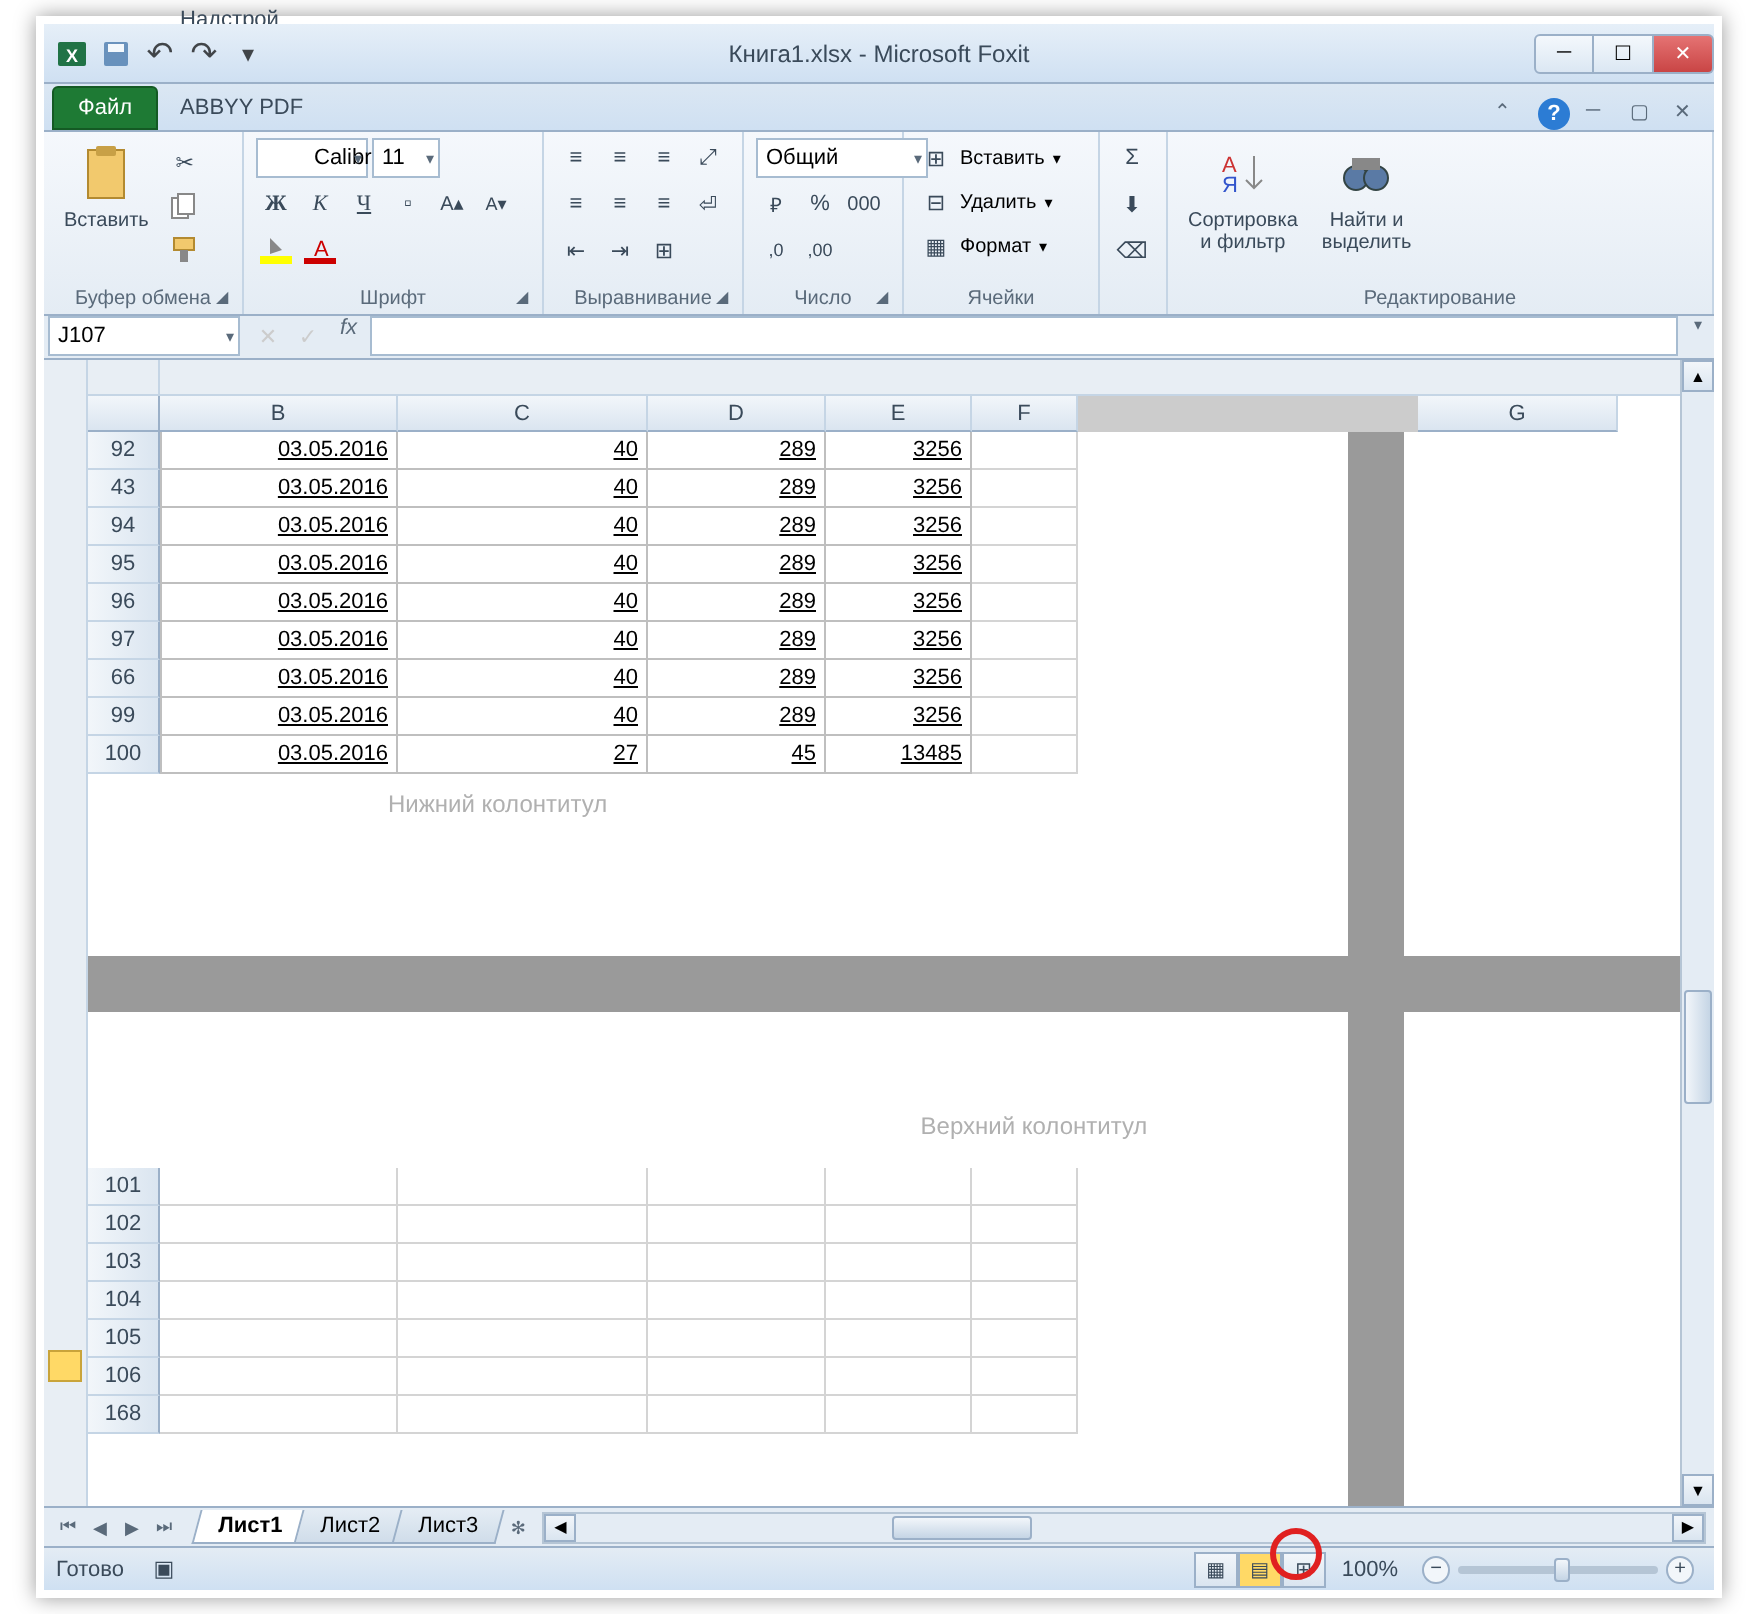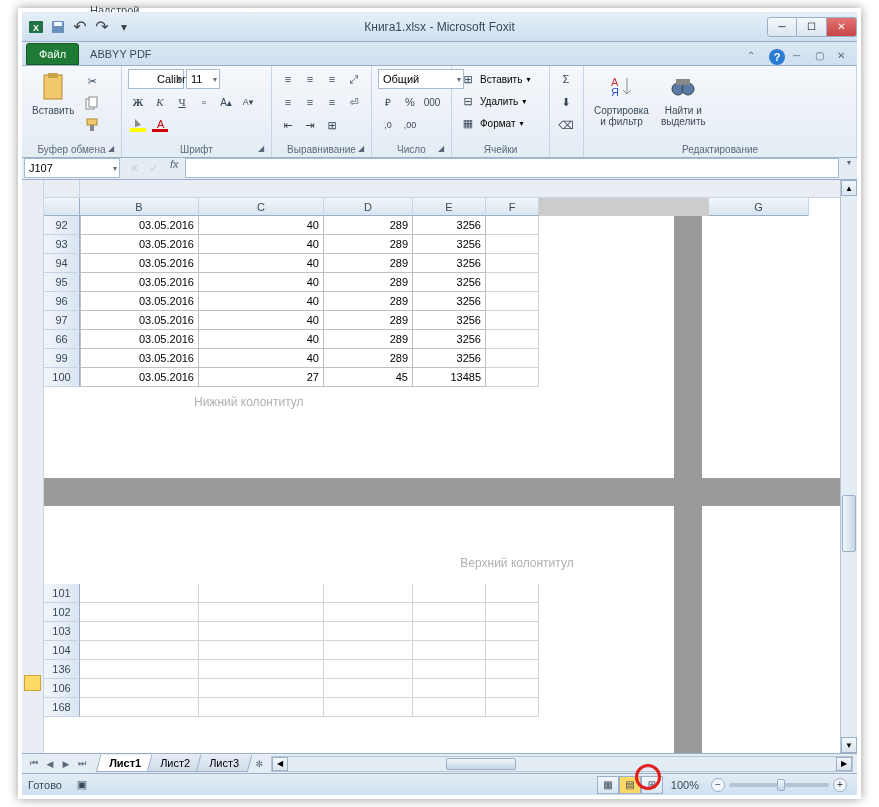--- a/index.html
+++ b/index.html
@@ -66,21 +66,21 @@
 
 
 .col-headers { height:18px; display:flex;}
 .corner { width:36px; background:linear-gradient(#f2f6fa,#dae5f0); border-right:1px solid #9bb0c8; border-bottom:1px solid #9bb0c8;}
 .col-h { background:linear-gradient(#f2f6fa,#dae5f0); border-right:1px solid #c5d5e5; border-bottom:1px solid #9bb0c8; font-size:11px; color:#3a4a5a; display:flex;align-items:center;justify-content:center;}
 
 
 .grid-body { flex:1; overflow:hidden; position:relative;}
 .row-h { width:36px; background:linear-gradient(90deg,#f2f6fa,#dae5f0); border-right:1px solid #9bb0c8; border-bottom:1px solid #c5d5e5; font-size:11px; color:#3a4a5a; display:flex;align-items:center;justify-content:center; height:19px;}
 .data-row { display:flex; height:19px;}
-.cell { border-right:1px solid #bfbfbf; border-bottom:1px solid #bfbfbf; font-size:11px; color:#000; display:flex; align-items:center; padding:0 4px; height:19px;}
+.cell { border-right:1px solid #bfbfbf; border-bottom:1px solid #bfbfbf; font-size:11px; color:#000; display:flex; align-items:center; padding:0 4px; height:19px;text-decoration:underline;}
 .cell.right { justify-content:flex-end;}
 .grid-cell-empty { border-right:1px solid #d4d4d4; border-bottom:1px solid #d4d4d4; height:19px;}
 .footer-text { color:#b0b0b0; font-size:12px; padding:8px 0 0 20px;}
 .page-gap { background:#9a9a9a; position:absolute;}
 
 
 .sheet-tab-bar { height:20px; background:#e4ecf4; border-top:1px solid #9bb0c8; display:flex; align-items:center;}
 .nav-btns { display:flex; padding:0 4px; gap:0;}
 .nav-btn { width:16px; height:16px; font-size:9px; color:#5a6a7a; display:flex;align-items:center;justify-content:center;}
 .sheet-tabs { display:flex; margin-left:4px;}
@@ -364,21 +364,21 @@
           <div id="rows-top">
               <div class="data-row">
                 <div class="row-h">92</div>
                 <div class="cell right" style="width: 119px; border-left: 1px solid rgb(191, 191, 191);">03.05.2016</div>
                 <div class="cell right" style="width: 125px;">40</div>
                 <div class="cell right" style="width: 89px;">289</div>
                 <div class="cell right" style="width: 73px;">3256</div>
                 <div class="grid-cell-empty" style="width: 53px;"></div>
               </div>
               <div class="data-row">
-                <div class="row-h">93</div>
+                <div class="row-h">43</div>
                 <div class="cell right" style="width: 119px; border-left: 1px solid rgb(191, 191, 191);">03.05.2016</div>
                 <div class="cell right" style="width: 125px;">40</div>
                 <div class="cell right" style="width: 89px;">289</div>
                 <div class="cell right" style="width: 73px;">3256</div>
                 <div class="grid-cell-empty" style="width: 53px;"></div>
               </div>
               <div class="data-row">
                 <div class="row-h">94</div>
                 <div class="cell right" style="width: 119px; border-left: 1px solid rgb(191, 191, 191);">03.05.2016</div>
                 <div class="cell right" style="width: 125px;">40</div>
@@ -471,21 +471,21 @@
               </div>
               <div class="data-row">
                 <div class="row-h">104</div>
                 <div class="grid-cell-empty" style="width: 119px;"></div>
                 <div class="grid-cell-empty" style="width: 125px;"></div>
                 <div class="grid-cell-empty" style="width: 89px;"></div>
                 <div class="grid-cell-empty" style="width: 73px;"></div>
                 <div class="grid-cell-empty" style="width: 53px;"></div>
               </div>
               <div class="data-row">
-                <div class="row-h">136</div>
+                <div class="row-h">105</div>
                 <div class="grid-cell-empty" style="width: 119px;"></div>
                 <div class="grid-cell-empty" style="width: 125px;"></div>
                 <div class="grid-cell-empty" style="width: 89px;"></div>
                 <div class="grid-cell-empty" style="width: 73px;"></div>
                 <div class="grid-cell-empty" style="width: 53px;"></div>
               </div>
               <div class="data-row">
                 <div class="row-h">106</div>
                 <div class="grid-cell-empty" style="width: 119px;"></div>
                 <div class="grid-cell-empty" style="width: 125px;"></div>

